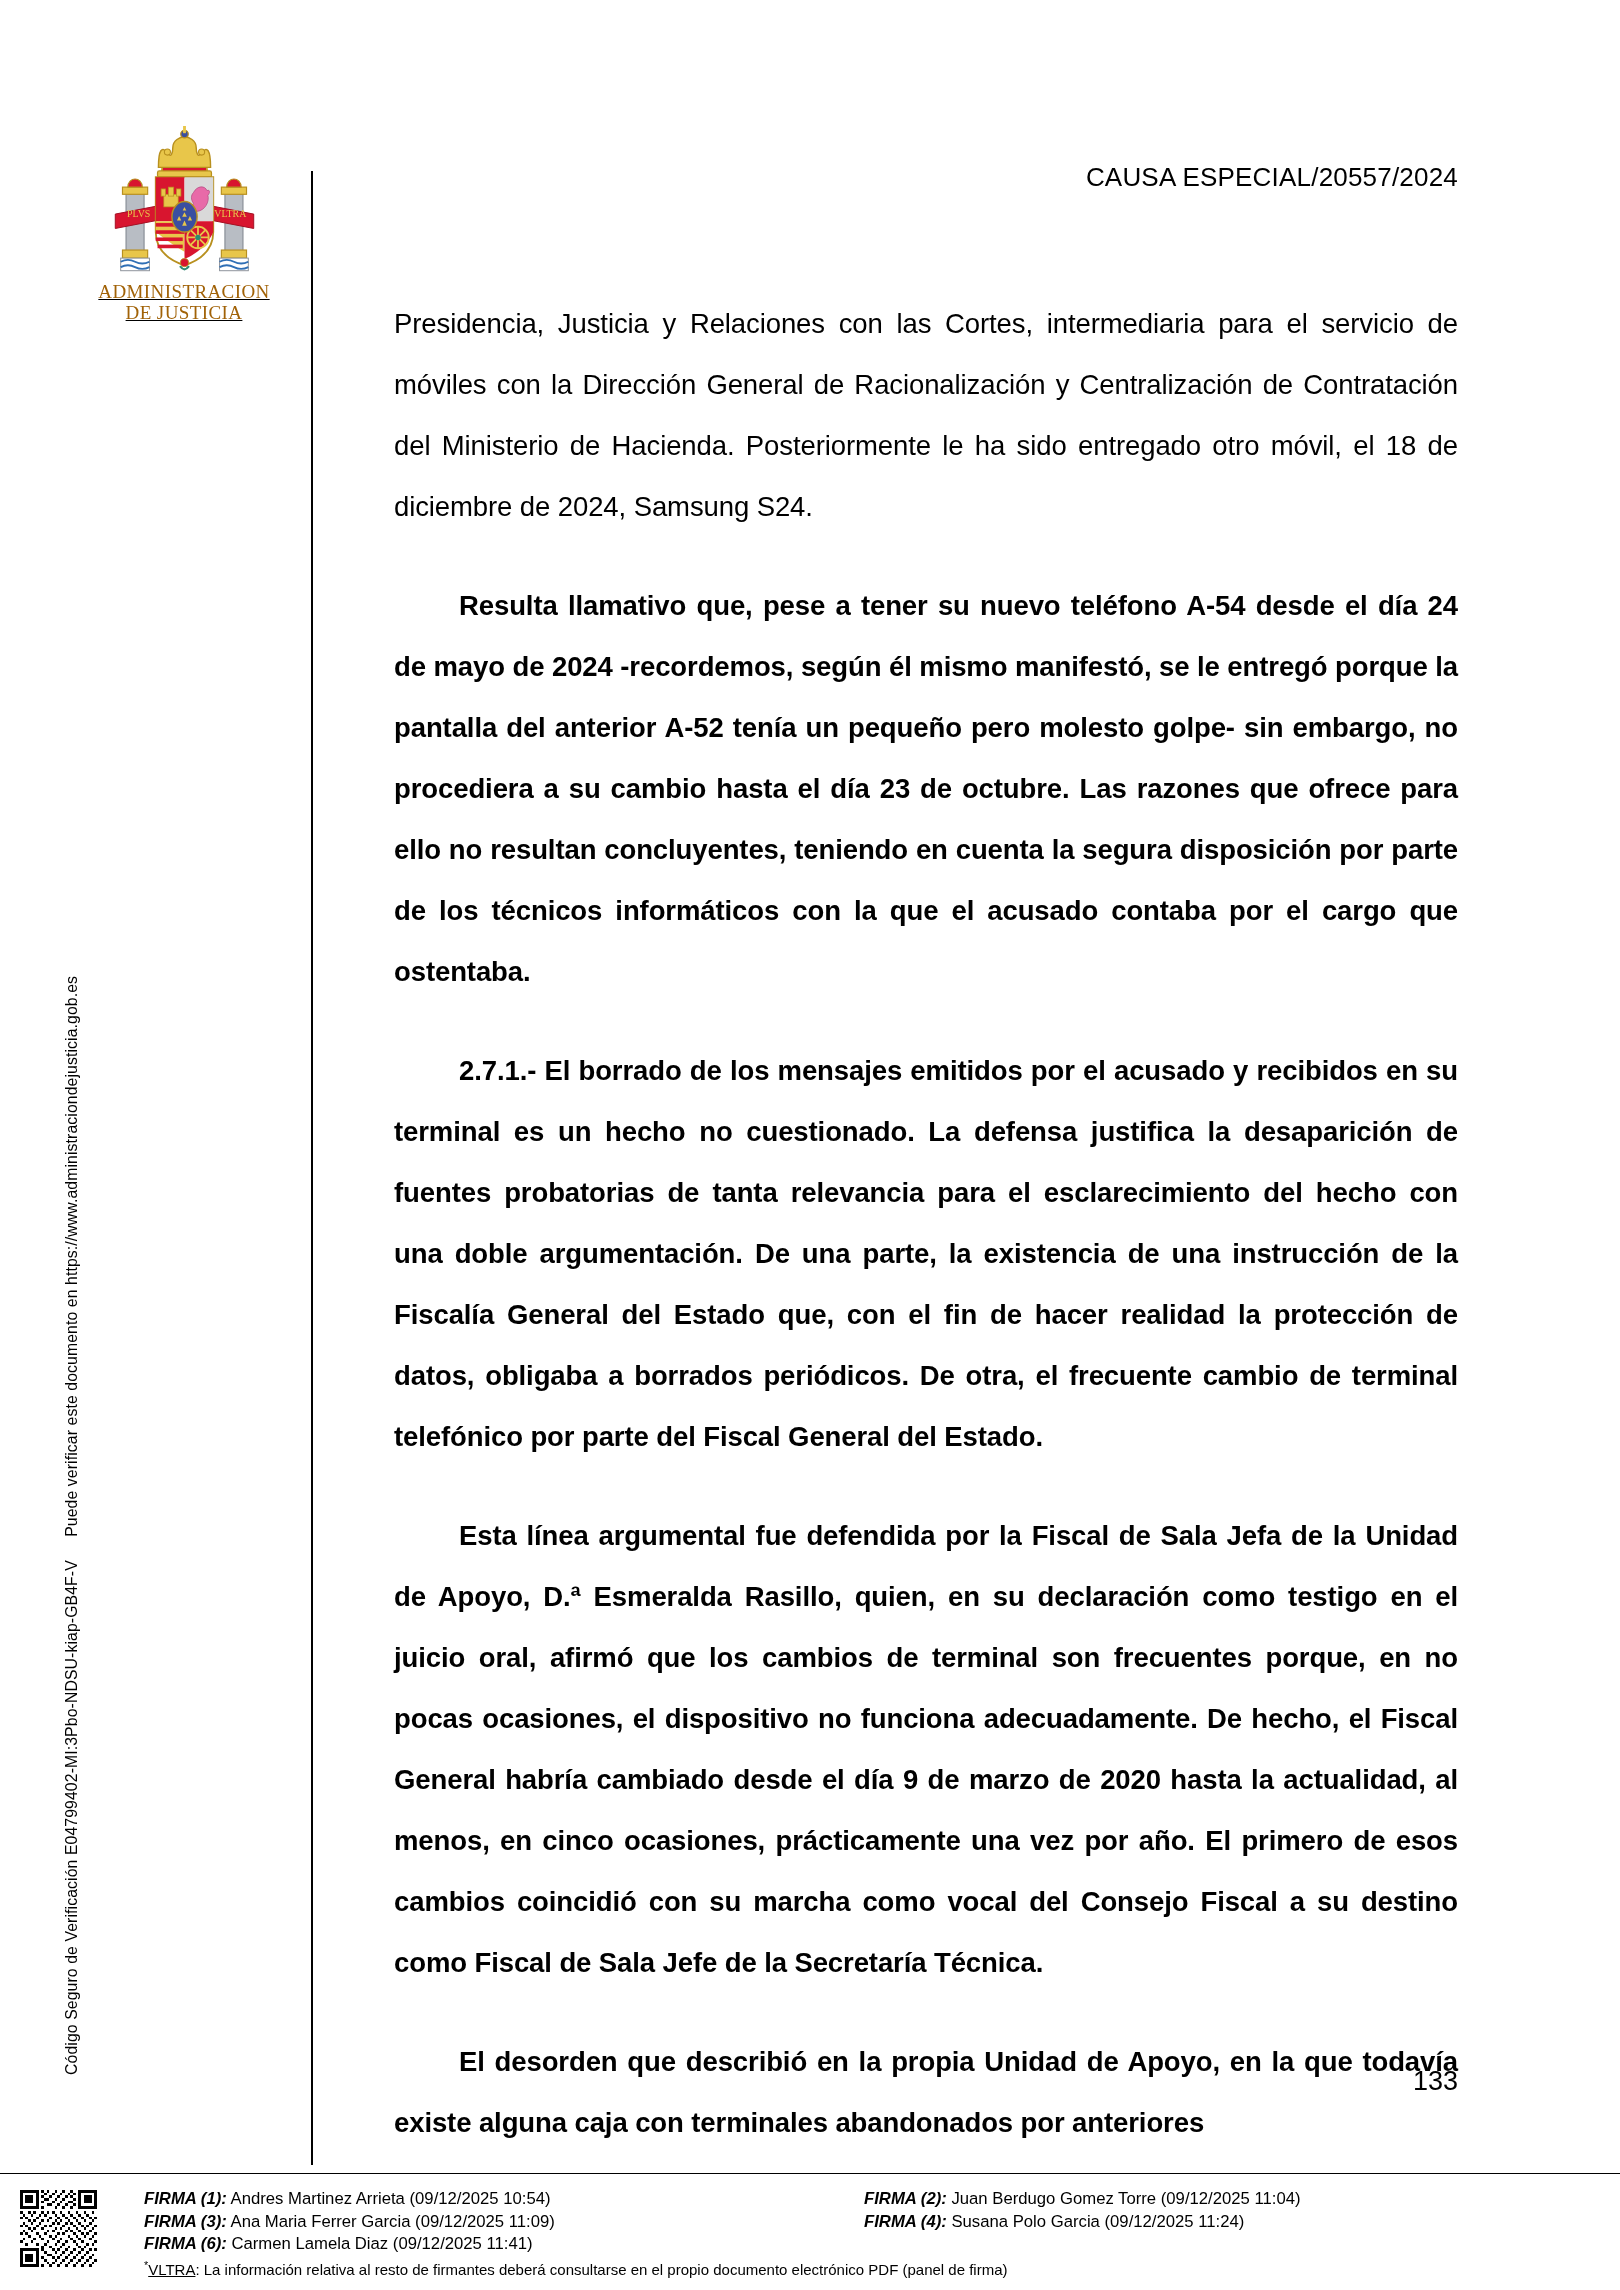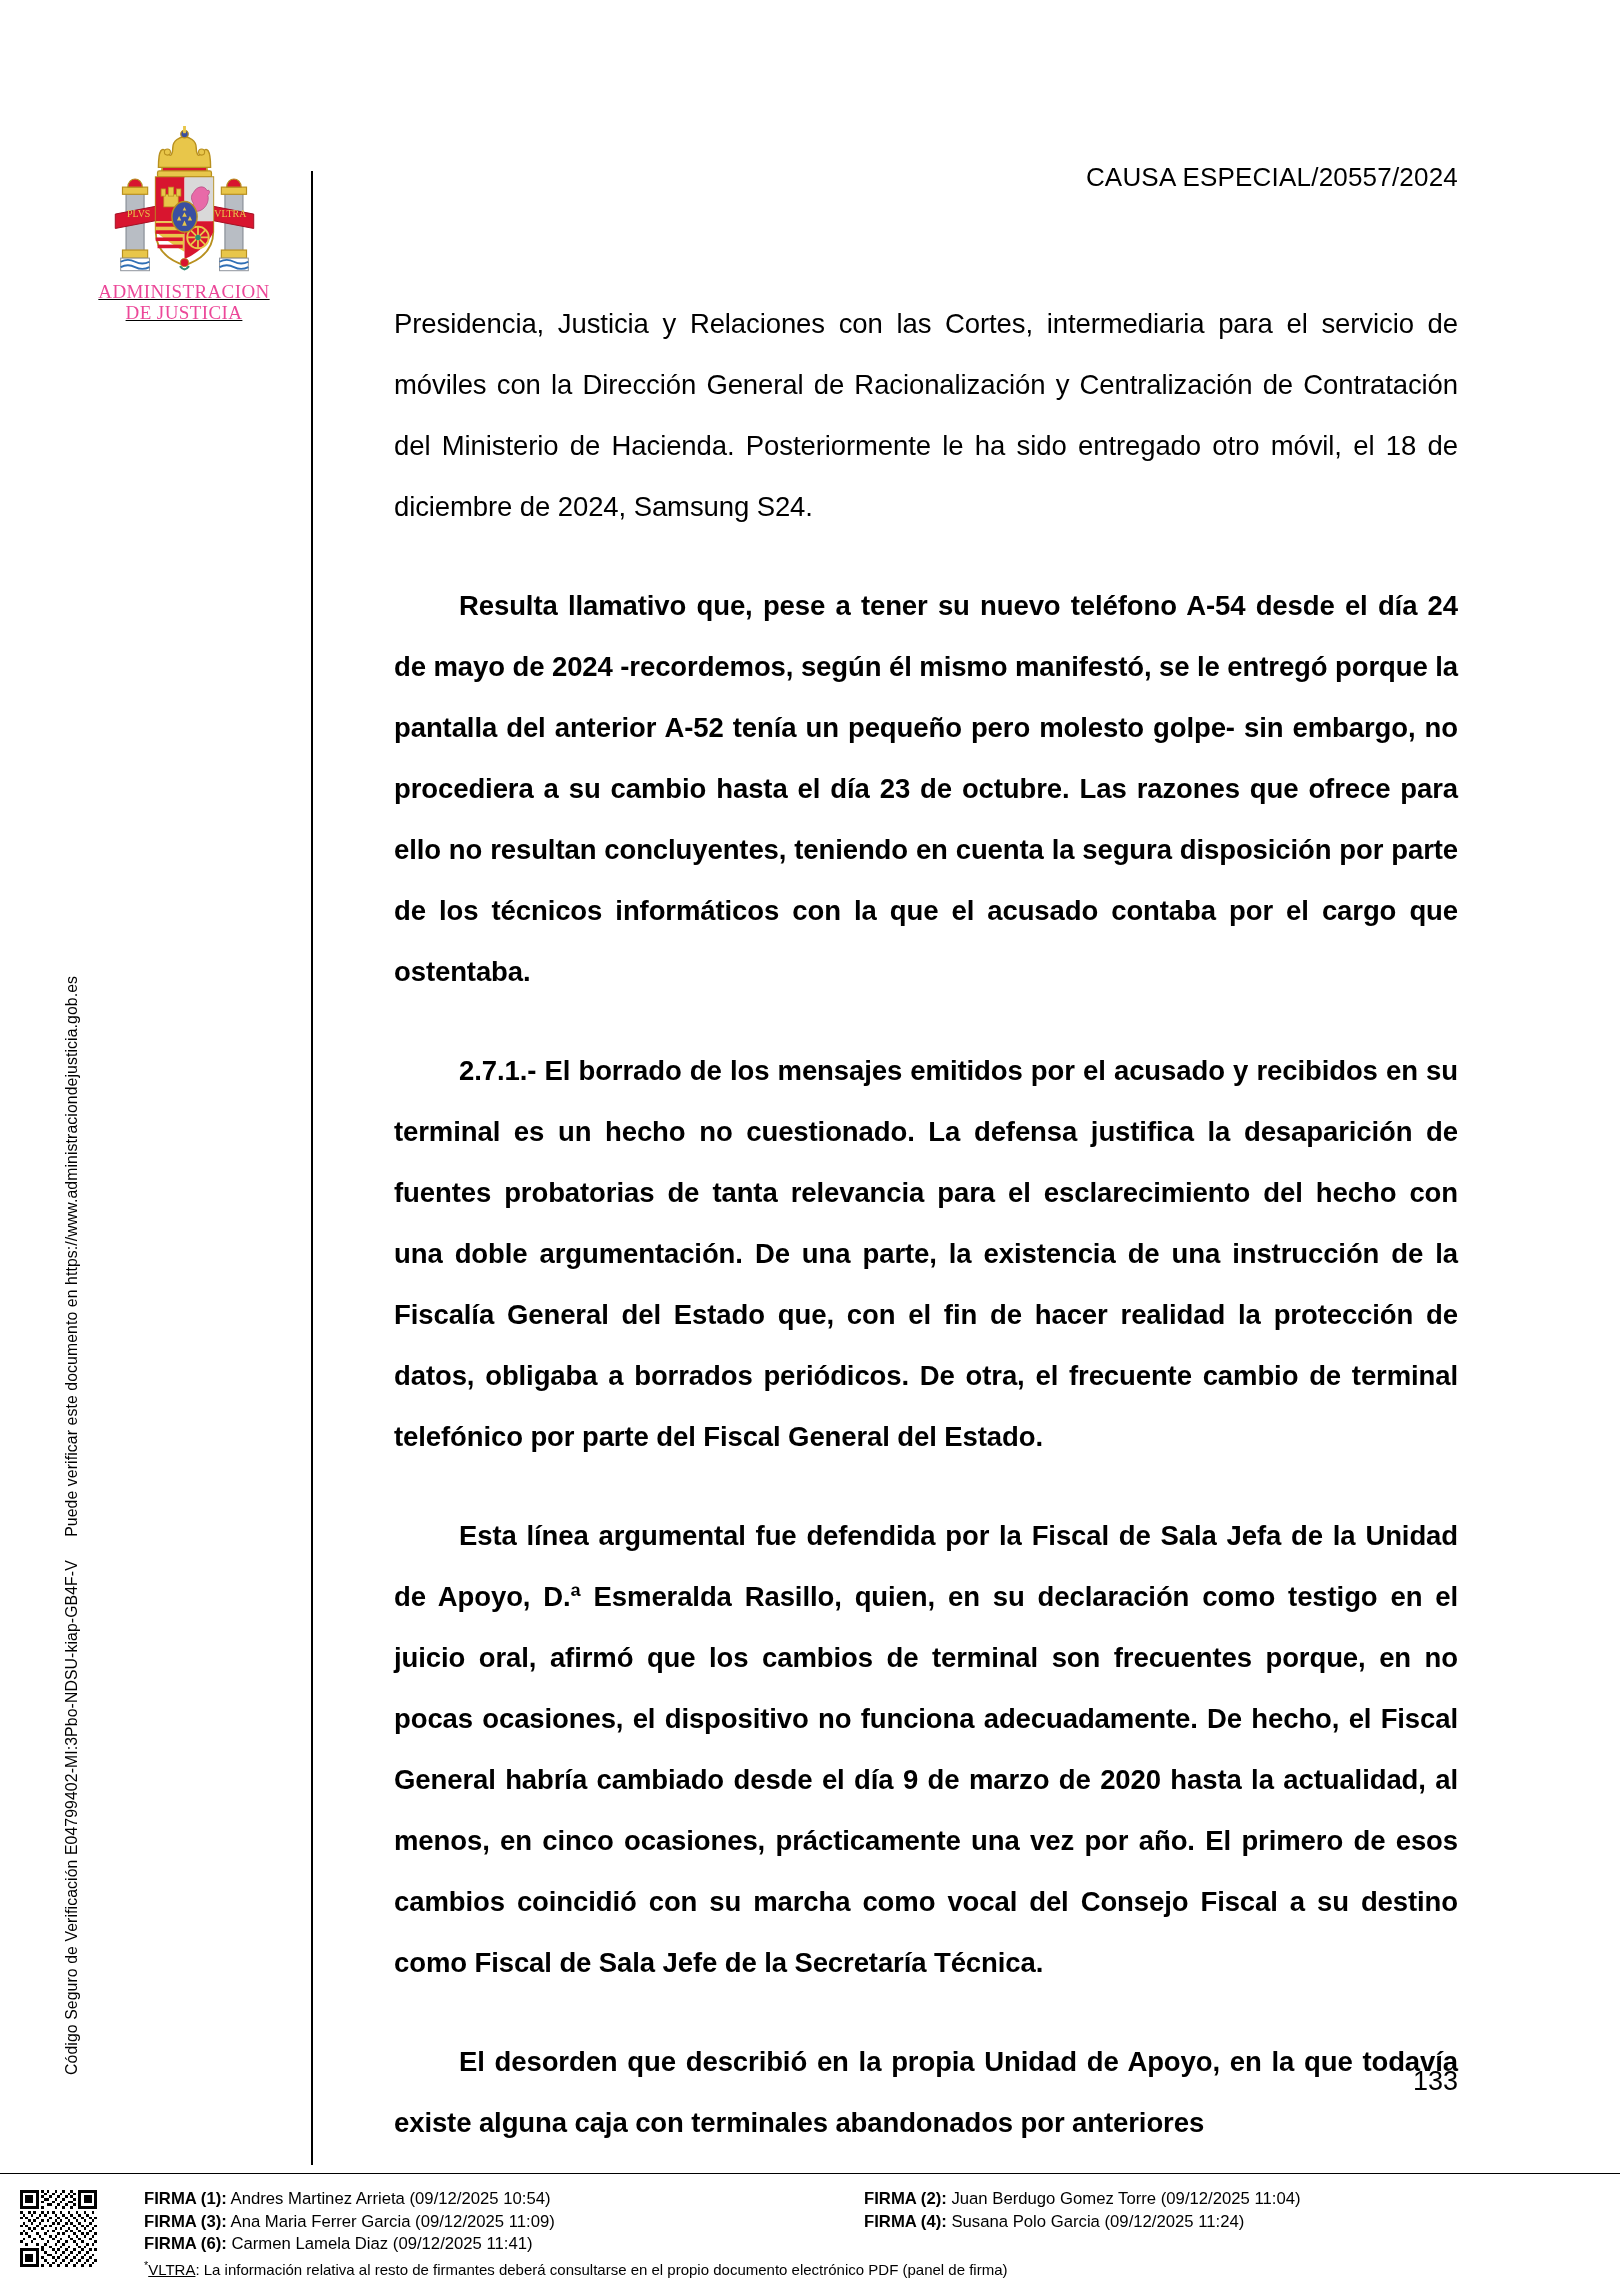--- a/index.html
+++ b/index.html
@@ -51,21 +51,21 @@
     width: 194px;
     text-align: center;
     text-decoration: underline;
   }
   .emblem-svg { display: block; margin: 0 auto; }
   .emblem-caption {
     font-family: "Liberation Serif", serif;
     font-size: 19px;
     line-height: 1.12;
     letter-spacing: 0.4px;
-    color: #ec4899;
+    color: #a16207;
     margin-top: 3.6px;
   }
 
   
   .vrule {
     position: absolute;
     left: 311px;
     top: 171px;
     width: 1.8px;
     height: 1994px;
@@ -138,21 +138,21 @@
     display: flex;
     width: 100%;
     line-height: 22.5px;
   }
   .firma-cell {
     font-size: 16.7px;
     white-space: nowrap;
   }
   .firma-cell.left  { width: 720px; }
   .firma-cell.right { width: 720px; }
-  .firma-cell b { font-weight: bold; }
+  .firma-cell b { font-weight: bold; font-style: italic; }
   .nota {
     position: absolute;
     left: 144px;
     top: 85px;
     font-size: 15px;
     white-space: nowrap;
   }
   .nota .star { vertical-align: super; font-size: 10.8px; }
   .nota .u { text-decoration: underline; }
 </style>

